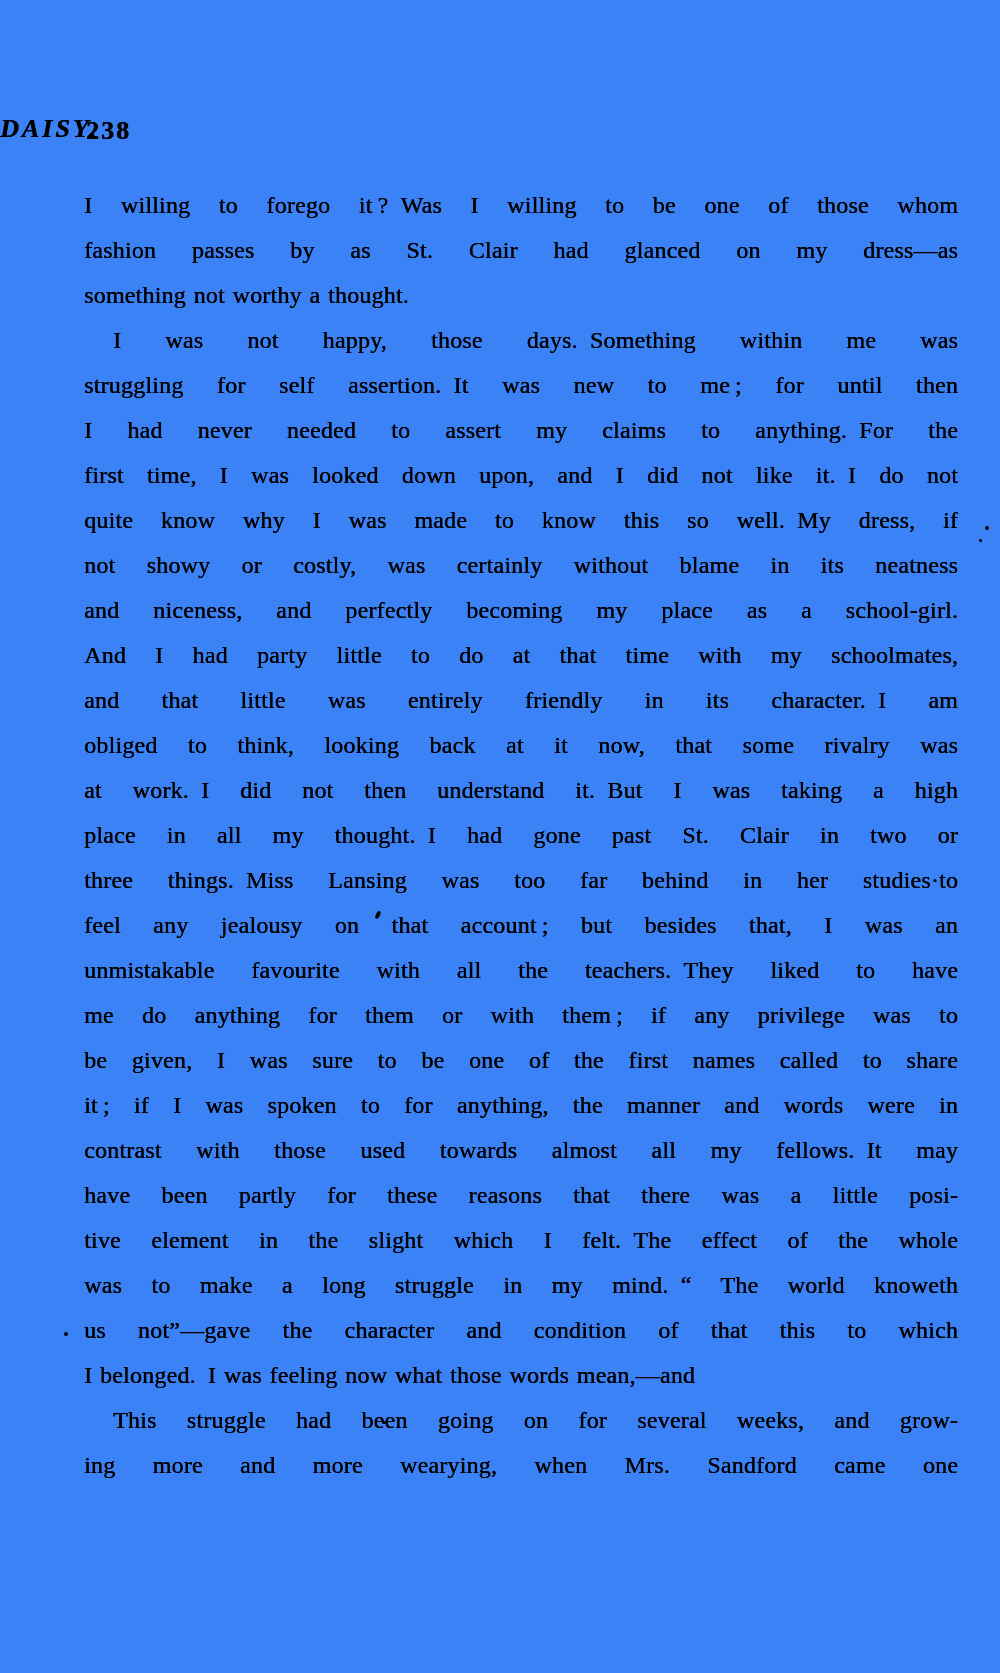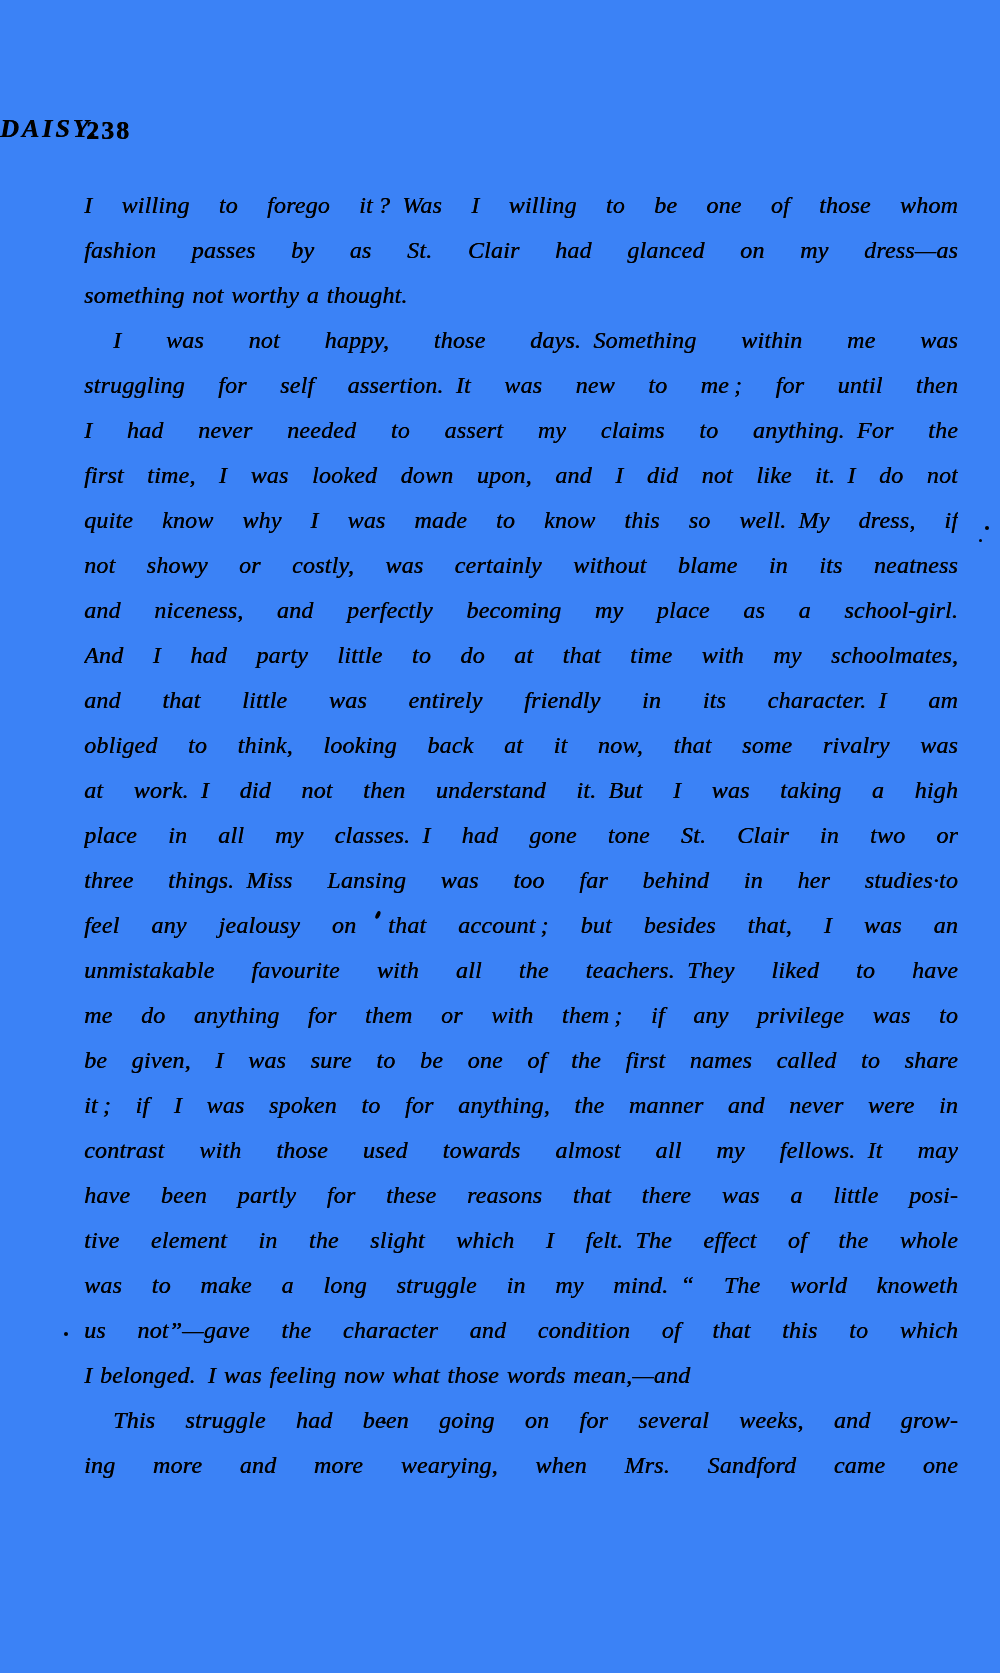--- a/index.html
+++ b/index.html
@@ -37,21 +37,20 @@
     font-style: italic;
     letter-spacing: 3px;
     text-shadow: 0.4px 0 0 #000;
   }
   .body-text {
     position: absolute;
     left: 84px;
     top: 183px;
     width: 874px;
     font-size: 24px;
-    font-style: italic;
   }
   .line {
     height: 45px;
     line-height: 45px;
     overflow: hidden;
     text-align: justify;
     text-align-last: justify;
     word-spacing: 1.5px;
     letter-spacing: 0.2px;
     text-shadow: 0.4px 0 0 #000;
@@ -86,27 +85,27 @@
     <div class="line">struggling for self assertion. It was new to me ; for until then</div>
     <div class="line">I had never needed to assert my claims to anything. For the</div>
     <div class="line">first time, I was looked down upon, and I did not like it. I do not</div>
     <div class="line">quite know why I was made to know this so well. My dress, if</div>
     <div class="line">not showy or costly, was certainly without blame in its neatness</div>
     <div class="line">and niceness, and perfectly becoming my place as a school-girl.</div>
     <div class="line">And I had party little to do at that time with my schoolmates,</div>
     <div class="line">and that little was entirely friendly in its character. I am</div>
     <div class="line">obliged to think, looking back at it now, that some rivalry was</div>
     <div class="line">at work. I did not then understand it. But I was taking a high</div>
-    <div class="line">place in all my classes. I had gone tone St. Clair in two or</div>
+    <div class="line">place in all my thought. I had gone past St. Clair in two or</div>
     <div class="line">three things. Miss Lansing was too far behind in her studies·to</div>
     <div class="line">feel any jealousy on that account ; but besides that, I was an</div>
     <div class="line">unmistakable favourite with all the teachers. They liked to have</div>
     <div class="line">me do anything for them or with them ; if any privilege was to</div>
     <div class="line">be given, I was sure to be one of the first names called to share</div>
-    <div class="line">it ; if I was spoken to for anything, the manner and never were in</div>
+    <div class="line">it ; if I was spoken to for anything, the manner and words were in</div>
     <div class="line">contrast with those used towards almost all my fellows. It may</div>
     <div class="line">have been partly for these reasons that there was a little posi-</div>
     <div class="line">tive element in the slight which I felt. The effect of the whole</div>
     <div class="line">was to make a long struggle in my mind. “ The world knoweth</div>
     <div class="line">us not”—gave the character and condition of that this to which</div>
     <div class="line flush">I belonged. I was feeling now what those words mean,—and</div>
 
     <div class="line indent">This struggle had been going on for several weeks, and grow-</div>
     <div class="line">ing more and more wearying, when Mrs. Sandford came one</div>
   </div>

